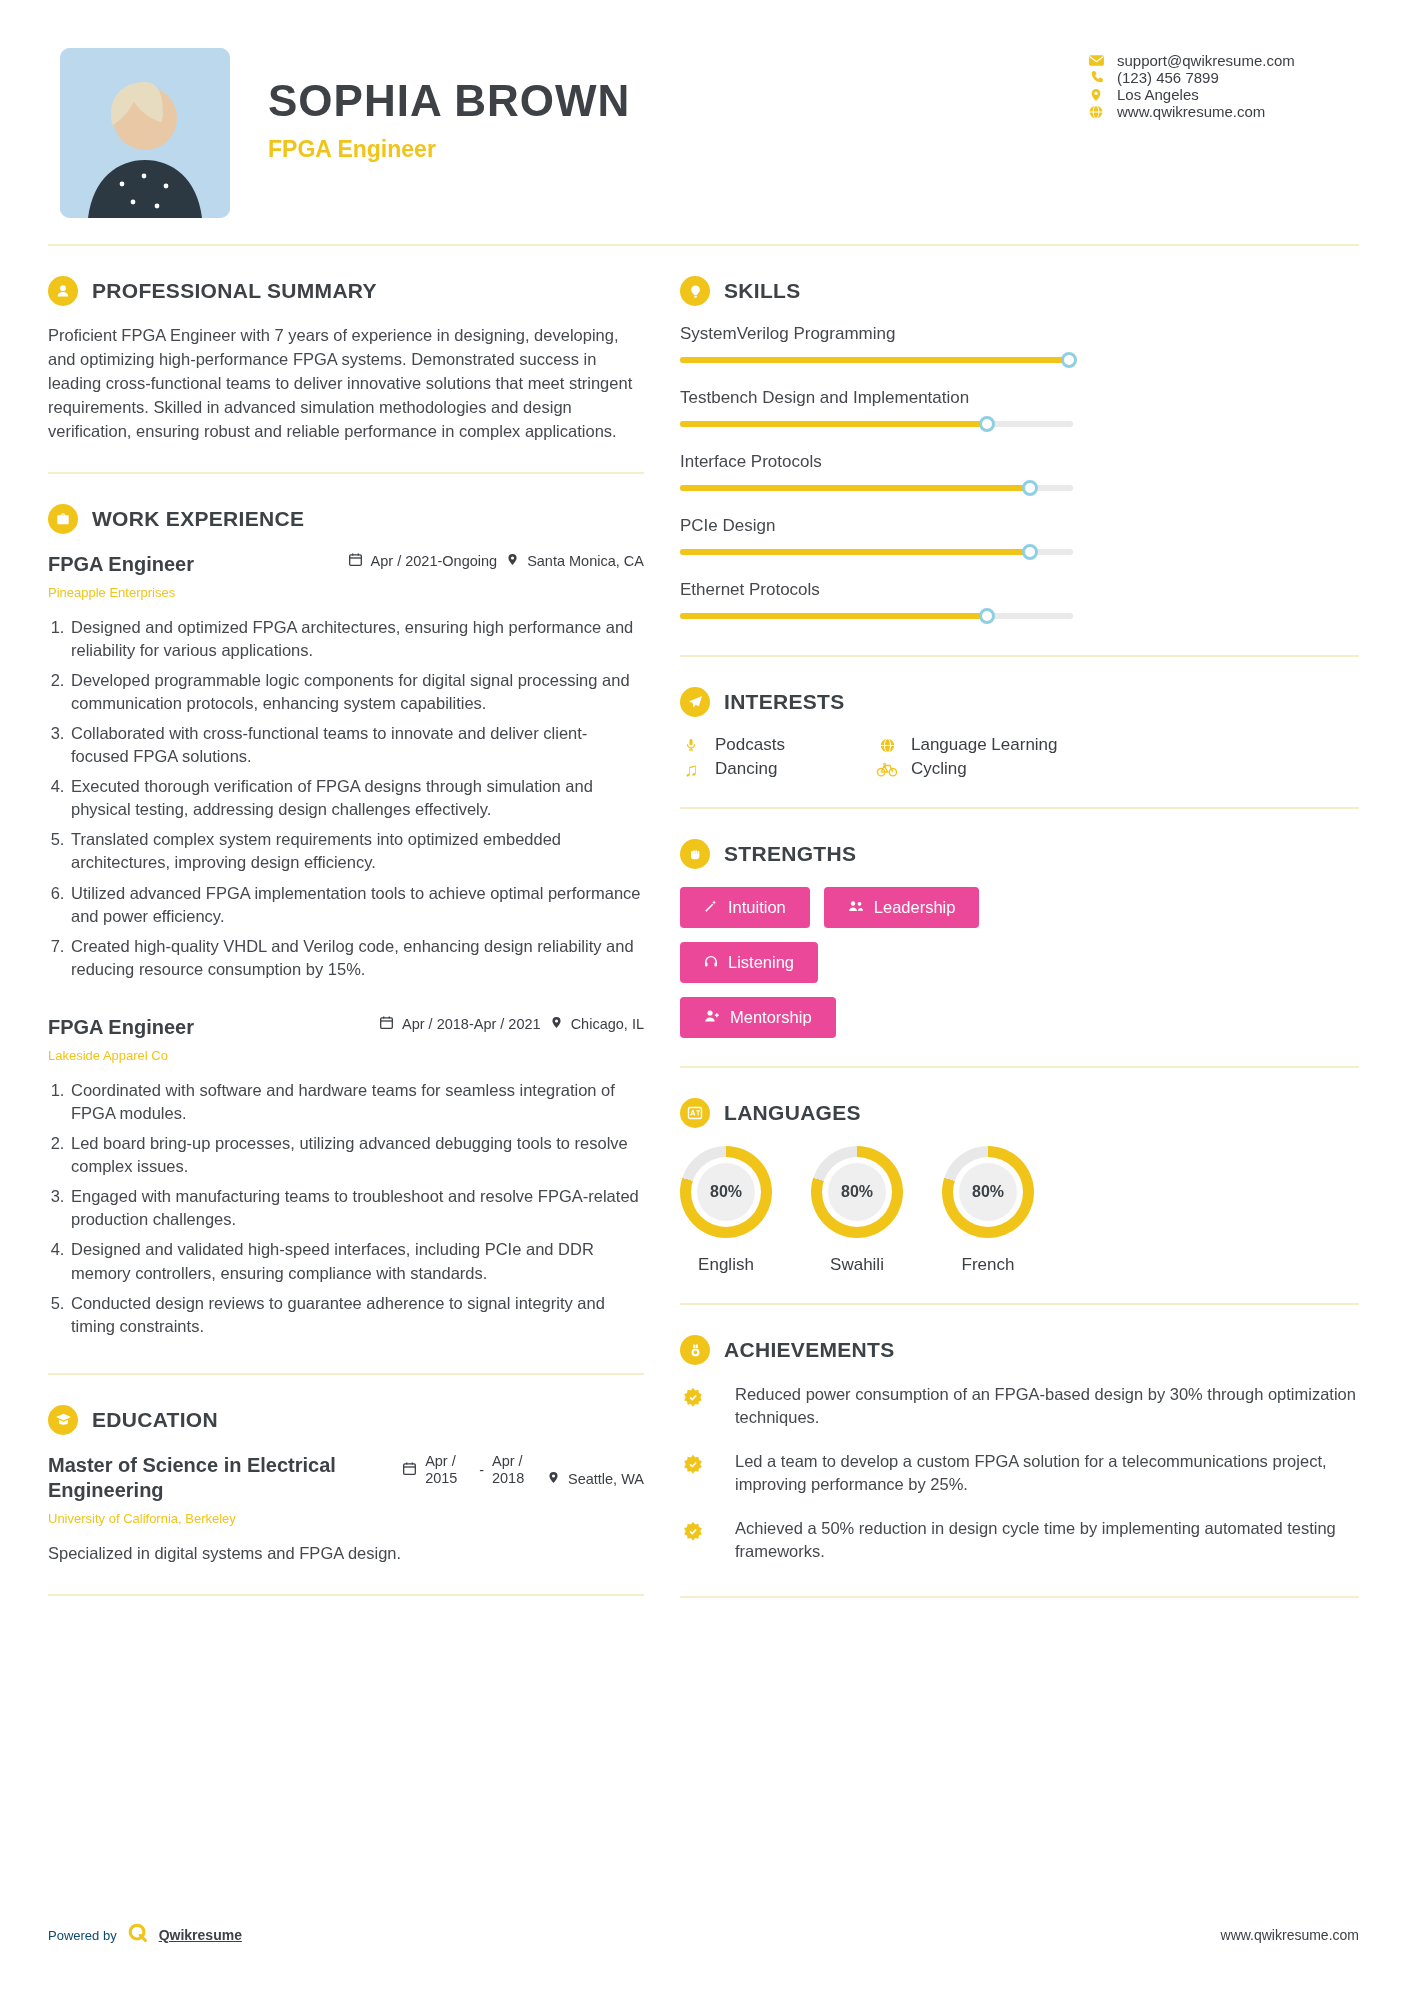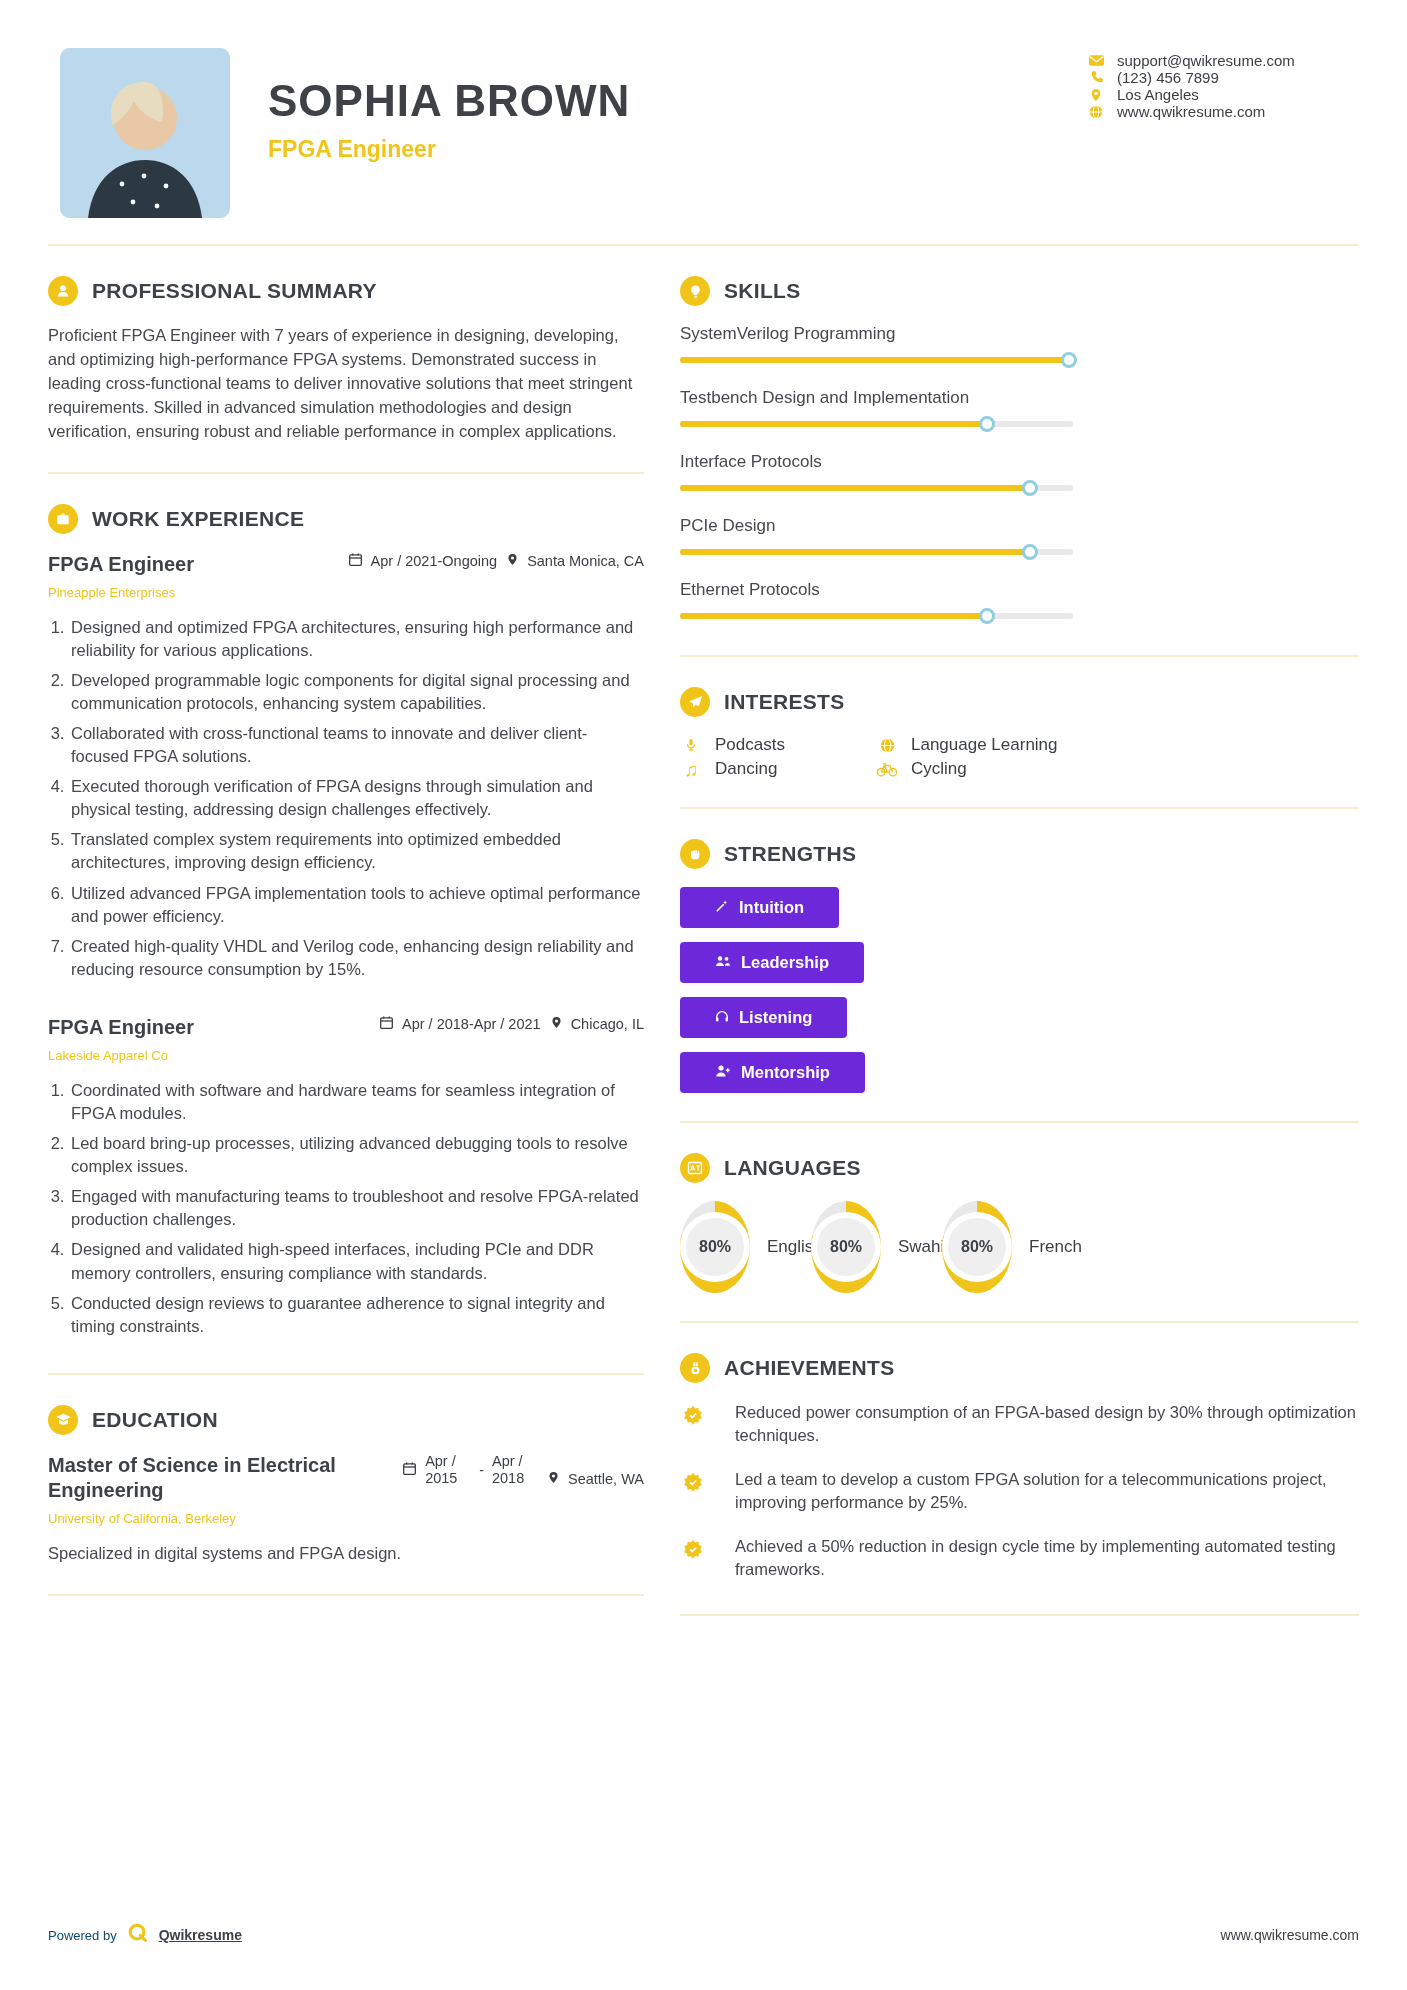--- a/index.html
+++ b/index.html
@@ -51,25 +51,25 @@
   .skill-handle { position:absolute; right:-8px; top:50%; transform:translateY(-50%); width:16px; height:16px; border-radius:50%; background:#fff; border:3px solid #8FCFE3; }
 
   
   .int-grid { display:grid; grid-template-columns:196px auto; row-gap:4px; }
   .int-item { display:flex; align-items:center; gap:13px; font-size:17px; color:#3B3F44; }
   .int-item .iicon { width:22px; display:flex; justify-content:center; flex:0 0 auto; }
   .note-glyph { color:#F0C419; font-size:19px; line-height:1; }
 
   
   .chips { display:flex; flex-wrap:wrap; gap:14px; max-width:300px; }
-  .chip { display:inline-flex; align-items:center; gap:10px; background:#6d28d9; color:#fff; font-size:16.5px; font-weight:700; padding:11px 35px; border-radius:4px; }
+  .chip { display:inline-flex; align-items:center; gap:10px; background:#ec4899; color:#fff; font-size:16.5px; font-weight:400; padding:11px 24px; border-radius:4px; }
 
   
   .langs { display:flex; gap:39px; }
-  .lang { display:flex; flex-direction:row; align-items:center; gap:17px; width:92px; }
+  .lang { display:flex; flex-direction:column; align-items:center; gap:17px; width:92px; }
   .ring { width:92px; height:92px; border-radius:50%; display:flex; align-items:center; justify-content:center; background:conic-gradient(#F0C419 0 80%, #E8E8E8 80% 100%); }
   .ring-inner { width:70px; height:70px; border-radius:50%; background:#fff; display:flex; align-items:center; justify-content:center; }
   .ring-disc { width:58px; height:58px; border-radius:50%; background:#EFEFEF; display:flex; align-items:center; justify-content:center; font-size:16px; font-weight:700; color:#3D4247; }
   .lang-label { font-size:17px; color:#3B3F44; }
 
   
   .ach { display:flex; gap:29px; margin-bottom:20px; }
   .ach:last-child { margin-bottom:4px; }
   .ach-icon { flex:0 0 26px; padding-top:2px; }
   .ach-text { font-size:16.5px; line-height:1.42; }

